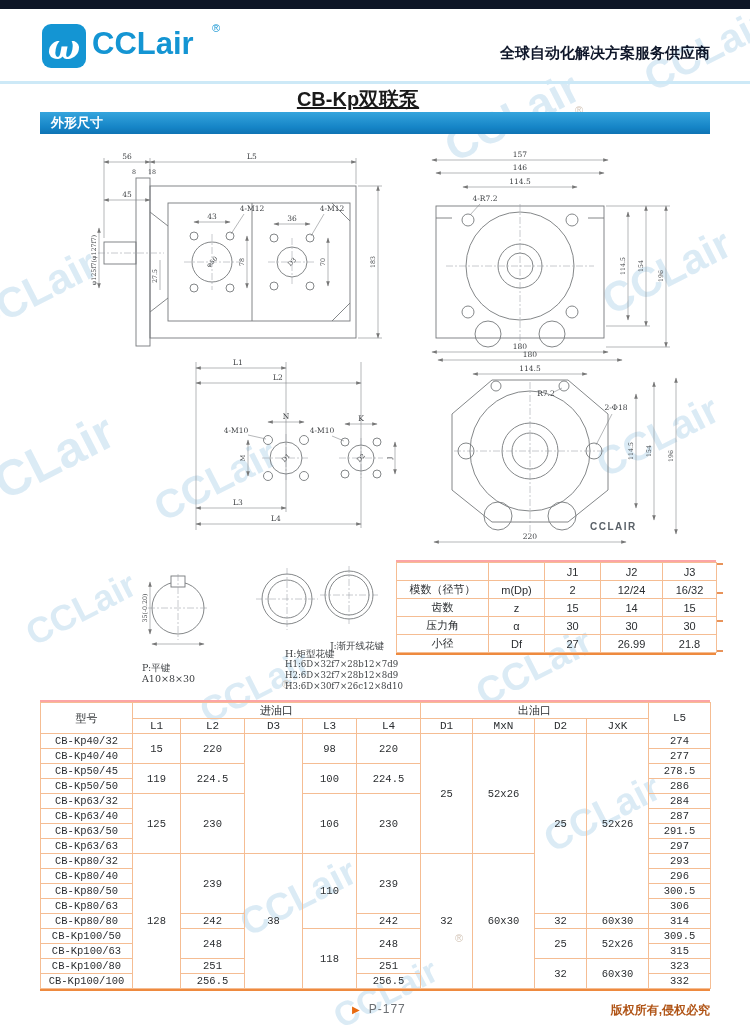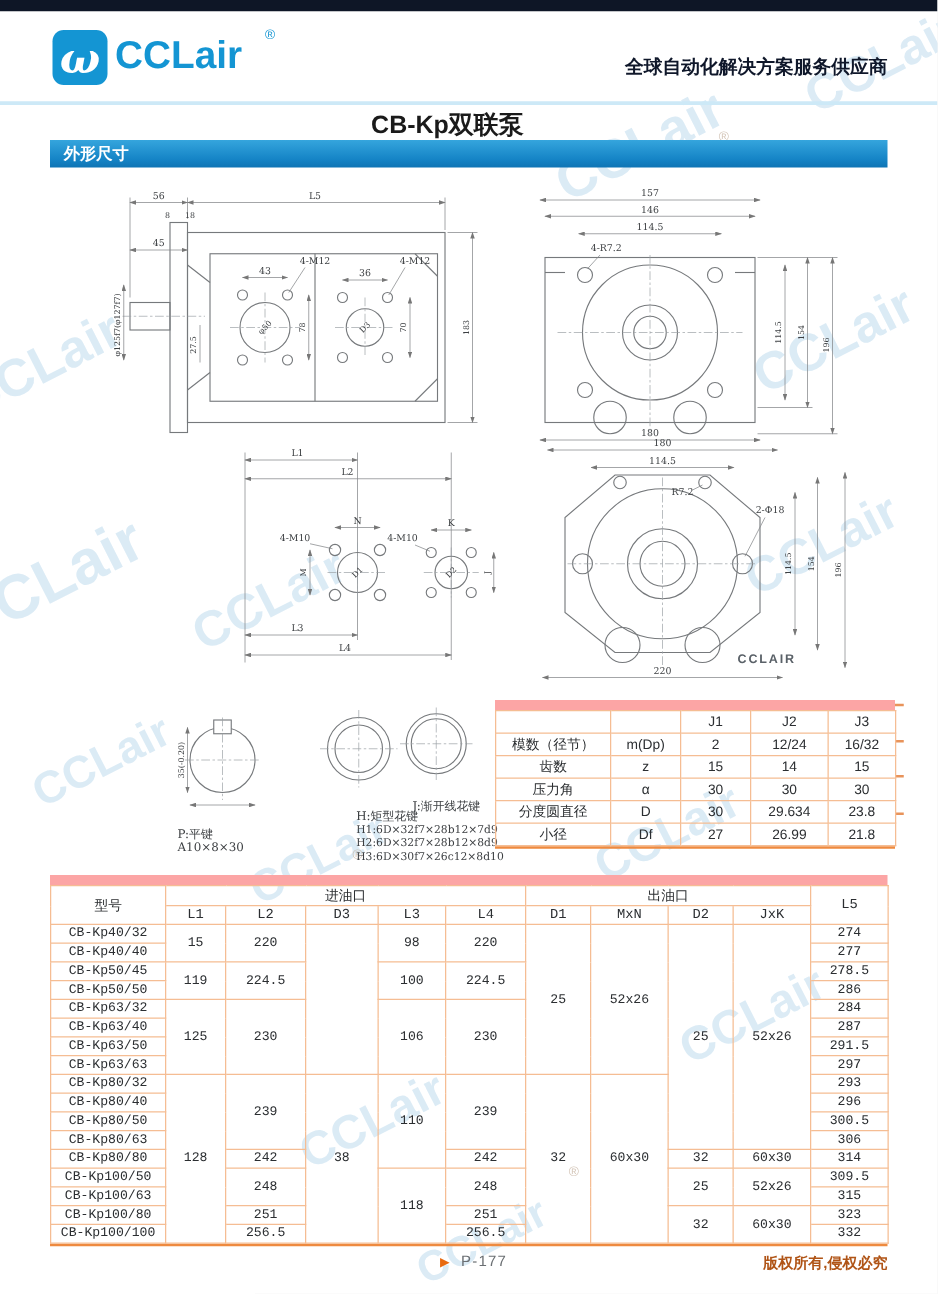--- a/index.html
+++ b/index.html
@@ -7,40 +7,40 @@
   #page { position:relative; width:750px; height:1035px; background:#ffffff; margin:0 auto; overflow:hidden; }
 
   .topbar { position:absolute; left:0; top:0; width:750px; height:9px; background:#0e1626; }
 
   
   .logo-box { position:absolute; left:42px; top:24px; width:44px; height:44px; background:#1495d3; border-radius:9px; color:#fff; text-align:center; font:italic bold 34px "DejaVu Serif", serif; line-height:46px; }
   .logo-text { position:absolute; left:92px; top:26px; color:#1495d3; font-weight:bold; font-size:31px; letter-spacing:0px; }
   .logo-reg { position:absolute; left:212px; top:22px; color:#1495d3; font-size:11px; }
   .slogan { position:absolute; right:40px; top:44px; color:#0f172a; font-weight:bold; font-size:15px; }
   .blue-rule { position:absolute; left:0; top:81px; width:750px; height:3px; background:#cde9f7; }
-  .doc-title { position:absolute; left:0; top:86px; width:716px; text-align:center; font-size:20px; font-weight:bold; color:#1a1a1a; }
+  .doc-title { position:absolute; left:0; top:86px; width:716px; text-align:center; font-size:20px; font-weight:bold; color:#1a1a1a;text-decoration:underline; }
   .section-bar { position:absolute; left:40px; top:112px; width:670px; height:22px; background:linear-gradient(180deg,#35a5dd 0%,#1584c6 70%,#0f74b4 100%); color:#fff; font-weight:bold; font-size:13px; line-height:22px; padding-left:11px; }
 
   
   .wm { position:absolute; color:#abd0e8; opacity:.42; font-weight:bold; transform:rotate(-27deg); white-space:nowrap; pointer-events:none; }
   .regmark { position:absolute; color:#c9b7a6; opacity:.8; font-size:11px; }
   .edge-dash { position:absolute; left:716px; width:7px; height:2px; background:#e8935a; }
 
   
   svg { position:absolute; overflow:visible; }
   .ln  { stroke:#76797c; stroke-width:0.9; fill:none; }
   .lnf { stroke:#76797c; stroke-width:0.9; fill:#ffffff; }
   .cl  { stroke:#9aa0a5; stroke-width:0.55; stroke-dasharray:7 2 2 2; fill:none; }
   .dl  { stroke:#85888b; stroke-width:0.6; fill:none; }
   .dt  { font:7.5px "DejaVu Serif", serif; fill:#3c3f42; }
   .dts { font:6.3px "DejaVu Serif", serif; fill:#3c3f42; }
   .brand-dt { font:bold 10px "Liberation Sans", sans-serif; fill:#5a6168; letter-spacing:1.5px; }
 
   
-  .tblwrap { position:absolute; border-top:8px solid #fca5a5; border-bottom:2px solid #ee8a3f; background:transparent; }
+  .tblwrap { position:absolute; border-top:2px solid #fca5a5; border-bottom:2px solid #ee8a3f; background:transparent; }
   table { border-collapse:collapse; width:100%; table-layout:fixed; }
   td { border:1px solid #f5bd93; text-align:center; vertical-align:middle; color:#2b2e31; background:transparent; }
   .gear td { font-size:11px; height:18px; }
   .main td { font-size:10.5px; height:15px; }
   .main .hd { font-size:11px; }
   .spline-note { position:absolute; color:#3c3f42; font:8.6px "DejaVu Serif", serif; line-height:11px; white-space:nowrap; }
   .spline-note .big { font-size:9.5px; }
 
   
   .pageno { position:absolute; left:352px; top:1002px; font-size:12px; color:#6b6f73; letter-spacing:1px; }
@@ -358,27 +358,20 @@
             <td>15</td>
           </tr>
       <tr>
             <td>压力角</td>
             <td>α</td>
             <td>30</td>
             <td>30</td>
             <td>30</td>
           </tr>
       <tr>
-            <td>分度圆直径</td>
-            <td>D</td>
-            <td>30</td>
-            <td>29.634</td>
-            <td>23.8</td>
-          </tr>
-      <tr>
             <td>小径</td>
             <td>Df</td>
             <td>27</td>
             <td>26.99</td>
             <td>21.8</td>
           </tr>
     </tbody>
       </table>
   </div>
 

